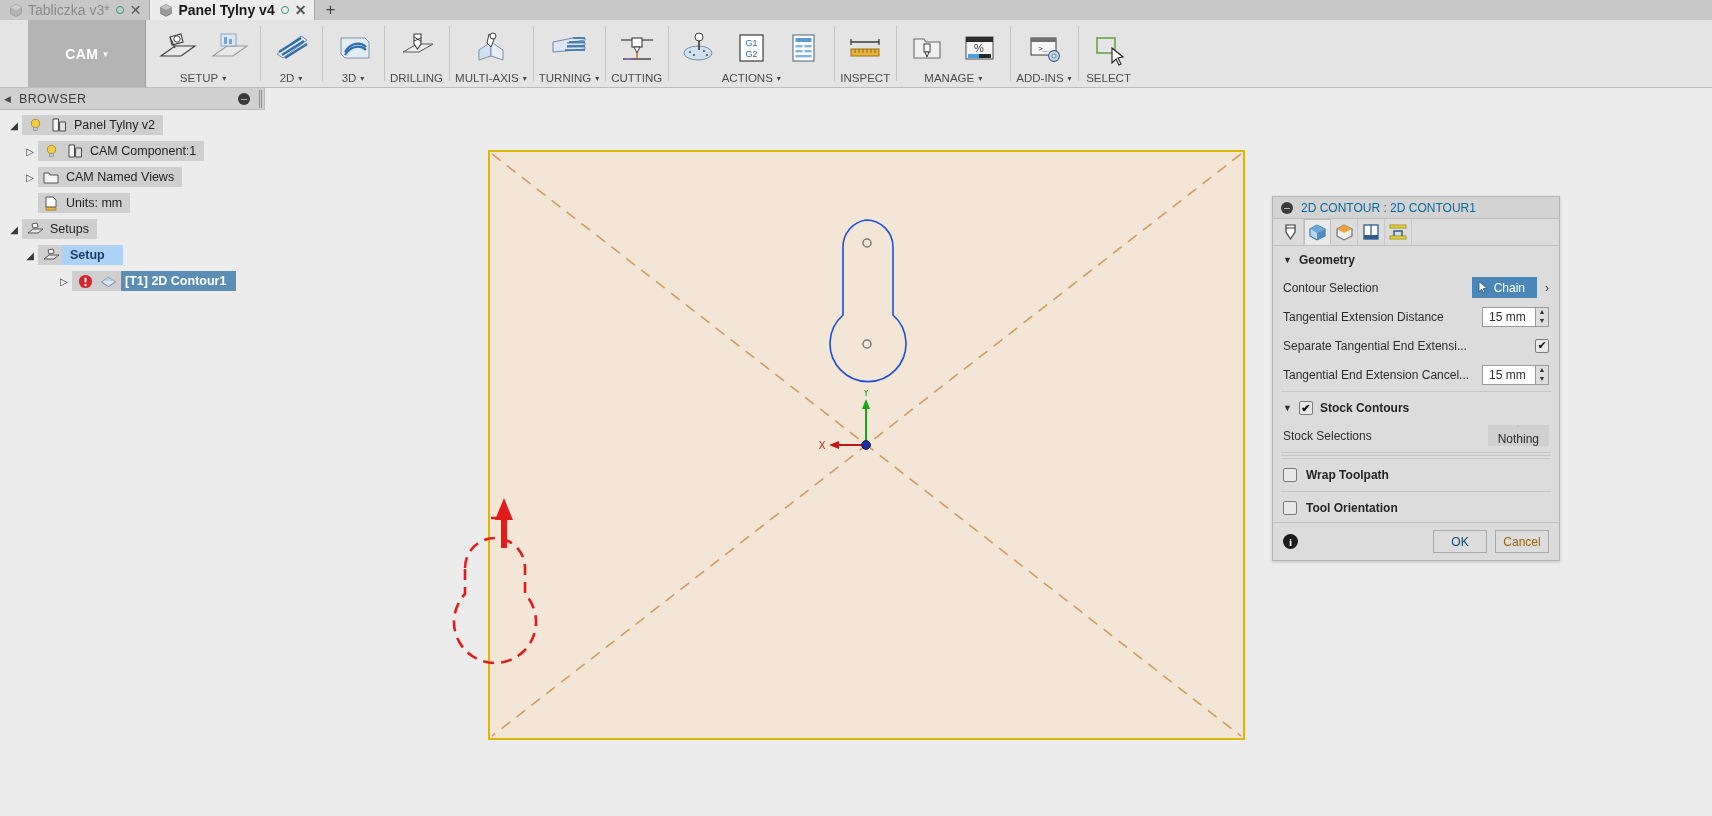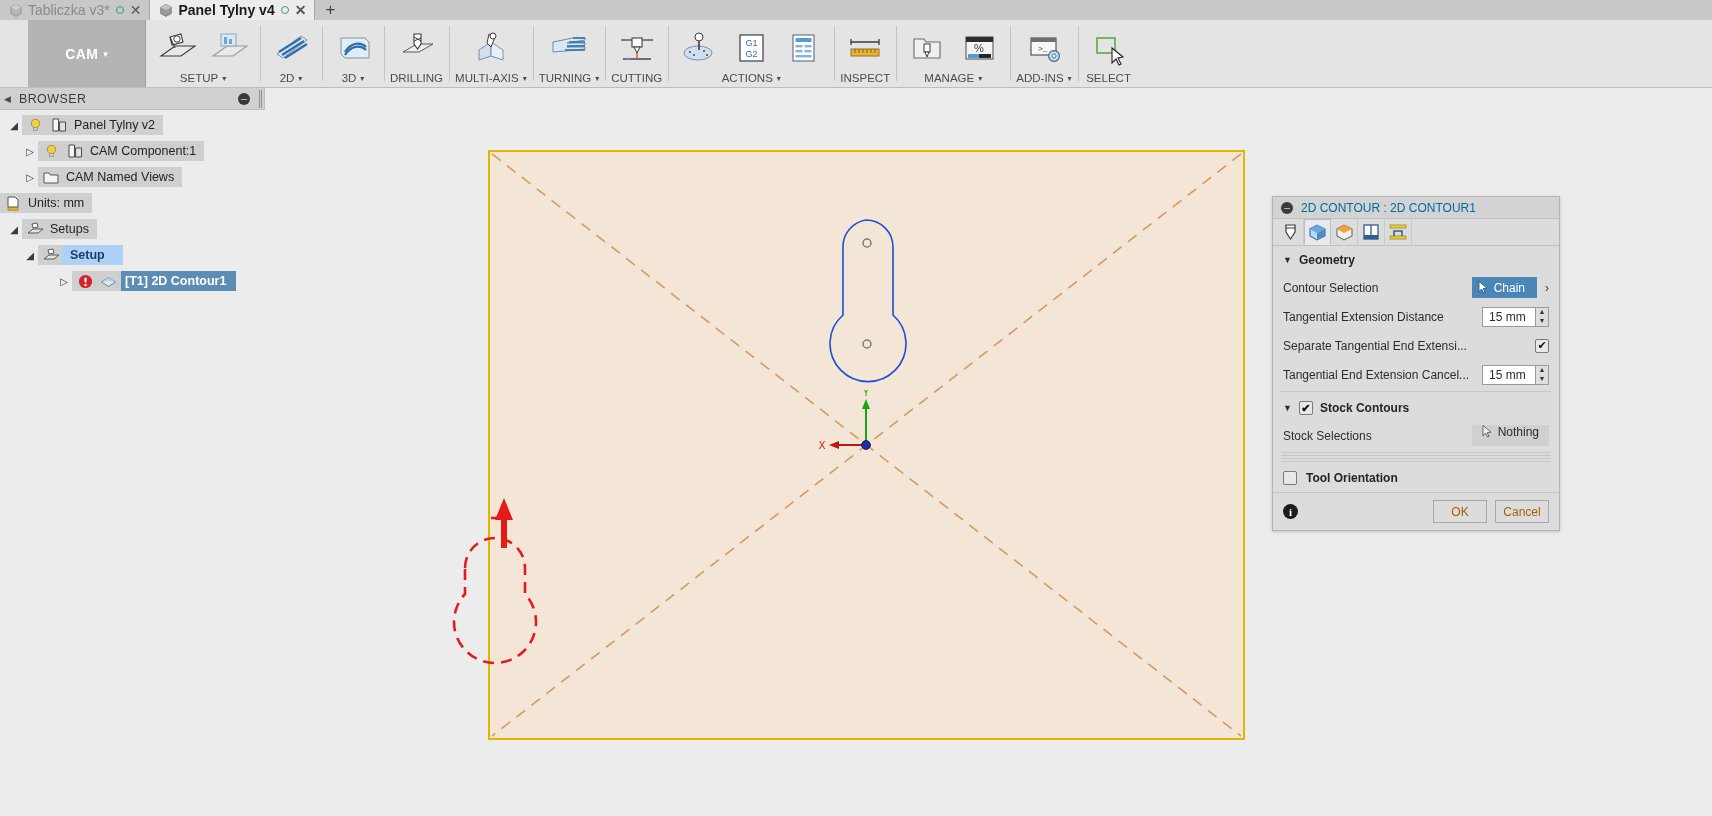--- a/index.html
+++ b/index.html
@@ -156,36 +156,36 @@
     display:flex; flex-direction:column; align-items:center; justify-content:space-around;
   }
   .spin span { font-size:7px; line-height:6px; color:#333; }
   .cb {
     width:14px; height:14px; background:#e8e8e8; border:1px solid #7a7a7a;
     display:flex; align-items:center; justify-content:center; font-size:11px; color:#111;
     border-radius:2px; flex:0 0 14px;
   }
   .btn-nothing {
     background:#d0d0d0; font-size:12px; color:#2c2c2c; height:21px;
-    display:flex; gap:5px; padding: 0 10px;
+    display:flex; align-items:center; gap:5px; padding: 0 10px; flex-direction: column;
   }
   .opt-row { display:flex; align-items:center; gap:9px; padding: 7px 10px; }
   .opt-row .olbl { font-size:12px; font-weight:bold; color:#242424; }
   .dlg-foot {
     display:flex; align-items:center; height:38px; padding: 0 10px;
     border-top:1px solid #c2c2c2; background:#dcdcdc;
   }
   .info-dot {
     width:15px; height:15px; border-radius:50%; background:#1c1c1c;
     color:#fff; font-size:11px; font-weight:bold;
     display:flex; align-items:center; justify-content:center; font-family:"Liberation Serif", serif;
   }
   .fbtn {
     margin-left:8px; min-width:54px; height:23px; background:#dcdcdc;
-    border:1px solid #a9a9a9; font-size:12px; color:#a16207;
+    border:1px solid #a9a9a9; font-size:12px; color:#0c4a6e;
     display:flex; align-items:center; justify-content:center;
   }
   .fbtn.cancel { color:#a16207; }
   .push-right { margin-left:auto; }
 </style>
 </head>
 <body>
 
 <div id="app">
 
@@ -510,21 +510,21 @@
       <span class="pill">
         <span class="ico">
           <svg width="16" height="13" viewBox="0 0 16 13">
               <path d="M1 2 L6 2 L7.3 4 L15 4 L15 12 L1 12 Z" fill="#f4f4f4" stroke="#555" stroke-width="1"></path>
             </svg>
         </span>
         <span>CAM Named Views</span>
       </span>
     </div>
 
-    <div class="trow" style="">
+    <div class="trow" style="padding-left:38px">
       <span class="pill">
         <span class="ico">
           <svg width="14" height="15" viewBox="0 0 14 15">
               <path d="M2 1 L9 1 L12 4 L12 11 L2 11 Z" fill="#fff" stroke="#555" stroke-width="1"></path>
               <rect x="2" y="11.5" width="10" height="2.6" fill="#e8b33c" stroke="#9c7216" stroke-width=".7"></rect>
             </svg>
         </span>
         <span>Units: mm</span>
       </span>
     </div>
@@ -729,20 +729,24 @@
         </svg>
         <span>Nothing</span>
       </span>
     </div>
 
     <div class="divider"></div>
 
     <div class="divider"></div>
 
     <div class="divider"></div>
+    <div class="opt-row">
+      <span class="cb"></span>
+      <span class="olbl">Wrap Toolpath</span>
+    </div>
 
     <div class="divider"></div>
     <div class="opt-row">
       <span class="cb"></span>
       <span class="olbl">Tool Orientation</span>
     </div>
 
     <div class="dlg-foot">
       <span class="info-dot">i</span>
       <span class="fbtn push-right">OK</span>

